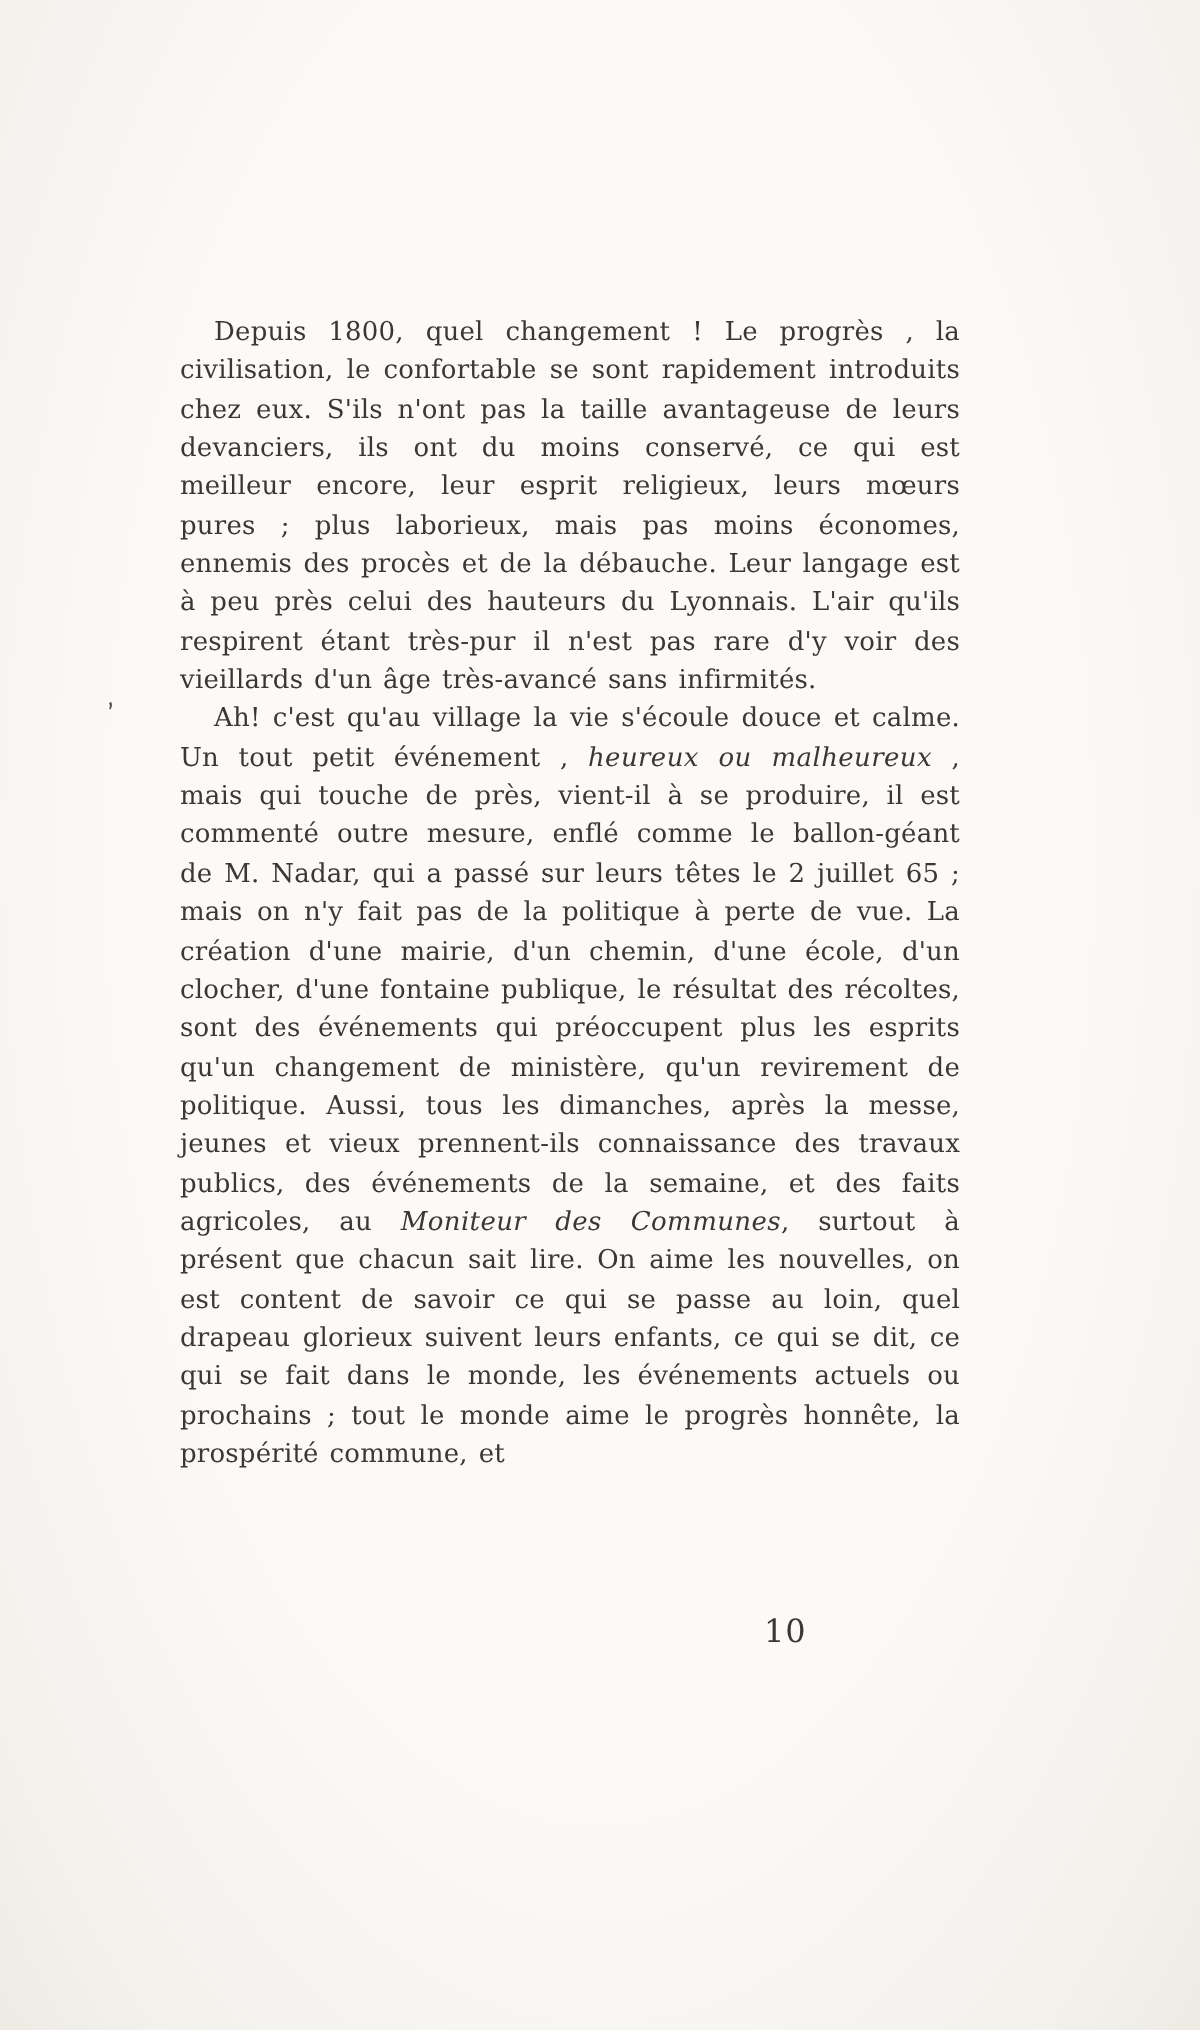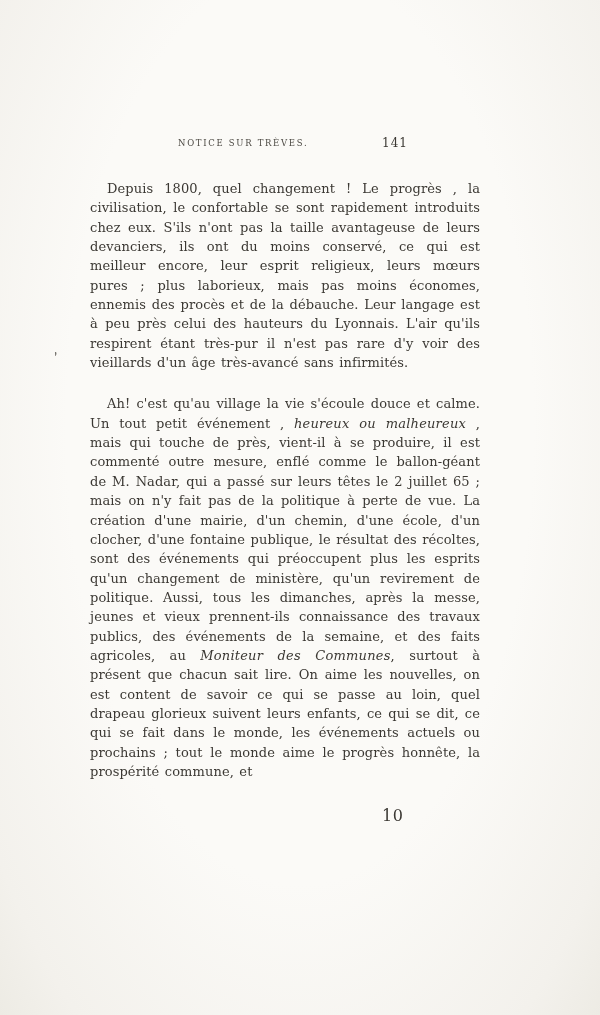--- a/index.html
+++ b/index.html
@@ -54,21 +54,20 @@
     letter-spacing: 0.1px;
     word-spacing: 1.2px;
     text-align: justify;
   }
   .para {
     margin: 0;
     padding: 0;
   }
   .para.indent {
     text-indent: 17px;
-    margin-top: 22px;
   }
   .ital {
     font-style: italic;
     letter-spacing: 0.2px;
   }
   .signature {
     position: absolute;
     left: 382px;
     top: 806px;
     font-size: 16px;
@@ -82,24 +81,20 @@
     font-size: 13px;
     color: #55524c;
     transform: rotate(-24deg);
   }
 </style>
 </head>
 <body>
 
 <div class="page">
 
-  <div class="running-header">
-    <span class="running-title">NOTICE SUR TRÈVES.</span>
-    <span class="page-number">141</span>
-  </div>
 
   <div class="margin-mark">,</div>
 
   <div class="text-block">
 
 
     <p class="para indent"><span>Depuis 1800, quel changement ! Le progrès , la civilisation, le confortable se sont rapidement introduits chez eux. S'ils n'ont pas la taille avantageuse de leurs devanciers, ils ont du moins conservé, ce qui est meilleur encore, leur esprit religieux, leurs mœurs pures ; plus laborieux, mais pas moins économes, ennemis des procès et de la débauche. Leur langage est à peu près celui des hauteurs du Lyonnais. L'air qu'ils respirent étant très-pur il n'est pas rare d'y voir des vieillards d'un âge très-avancé sans infirmités.</span></p>
 
     <p class="para indent"><span>Ah! c'est qu'au village la vie s'écoule douce et calme. Un tout petit événement , </span><span class="ital">heureux ou malheureux</span><span> , mais qui touche de près, vient-il à se produire, il est commenté outre mesure, enflé comme le ballon-géant de M. Nadar, qui a passé sur leurs têtes le 2 juillet 65 ; mais on n'y fait pas de la politique à perte de vue. La création d'une mairie, d'un chemin, d'une école, d'un clocher, d'une fontaine publique, le résultat des récoltes, sont des événements qui préoccupent plus les esprits qu'un changement de ministère, qu'un revirement de politique. Aussi, tous les dimanches, après la messe, jeunes et vieux prennent-ils connaissance des travaux publics, des événements de la semaine, et des faits agricoles, au </span><span class="ital">Moniteur des Communes</span><span>, surtout à présent que chacun sait lire. On aime les nouvelles, on est content de savoir ce qui se passe au loin, quel drapeau glorieux suivent leurs enfants, ce qui se dit, ce qui se fait dans le monde, les événements actuels ou prochains ; tout le monde aime le progrès honnête, la prospérité commune, et</span></p>
 

